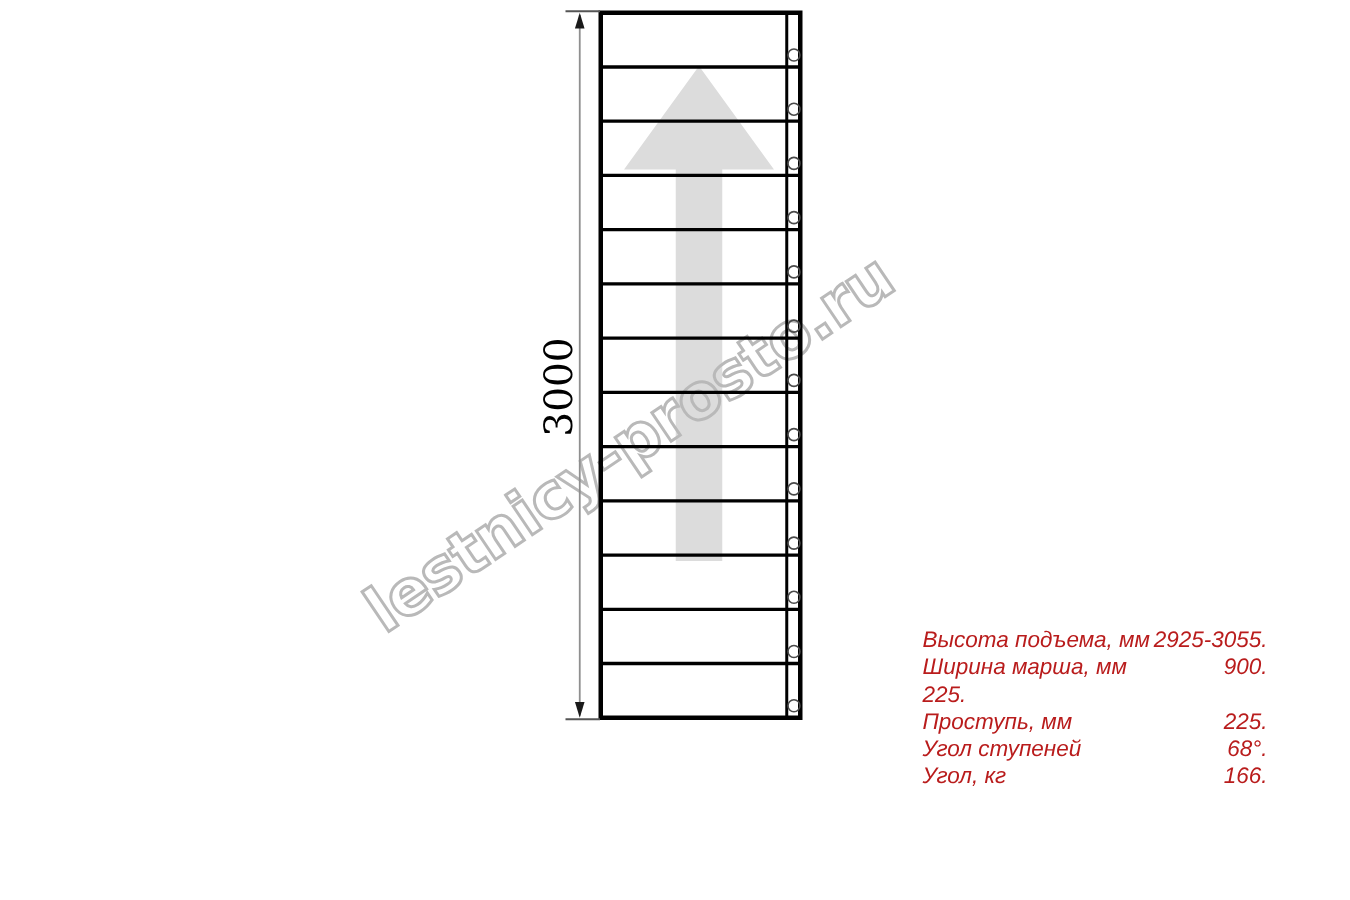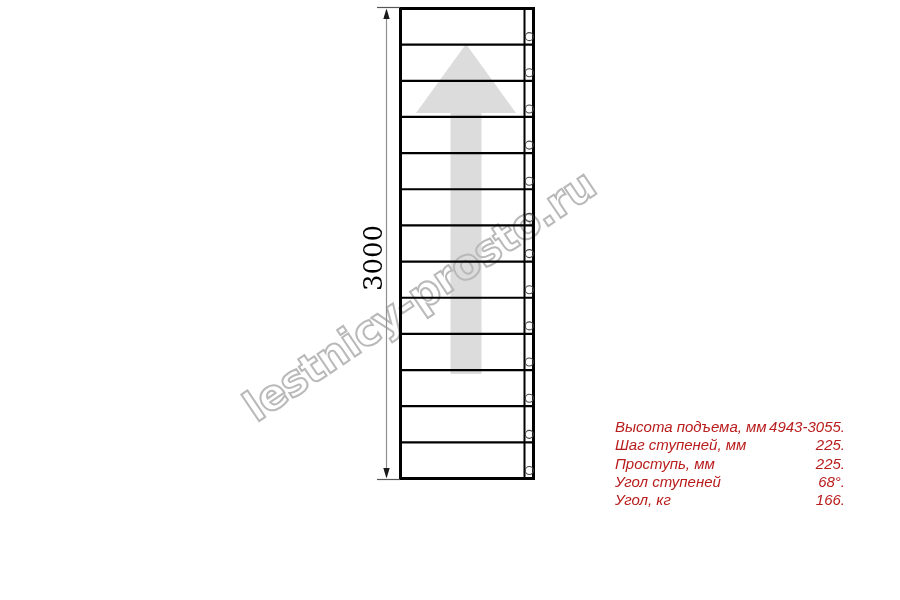--- a/index.html
+++ b/index.html
@@ -133,24 +133,27 @@
     <line id="dim-line" x1="386.5" y1="10" x2="386.5" y2="477" stroke="#8f8f8f" stroke-width="1.2"></line>
     <polygon class="dim-arrow" points="386.5,8.5 383.3,19 389.7,19" fill="#1a1a1a"></polygon>
     <polygon class="dim-arrow" points="386.5,478.5 383.3,468 389.7,468" fill="#1a1a1a"></polygon>
   </svg>
 
   <div id="dim-label">3000</div>
 
   <div id="specs">
       <div class="spec-row">
         <span class="spec-label">Высота подъема, мм</span>
-        <span class="spec-value">4943-3055.</span>
+        <span class="spec-value">2925-3055.</span>
       </div>
       <div class="spec-row">
-        <span class="spec-label">Шаг ступеней, мм</span>
+        <span class="spec-label">Ширина марша, мм</span>
+        <span class="spec-value">900.</span>
+      </div>
+      <div class="spec-row">
         <span class="spec-value">225.</span>
       </div>
       <div class="spec-row">
         <span class="spec-label">Проступь, мм</span>
         <span class="spec-value">225.</span>
       </div>
       <div class="spec-row">
         <span class="spec-label">Угол ступеней</span>
         <span class="spec-value">68°.</span>
       </div>

